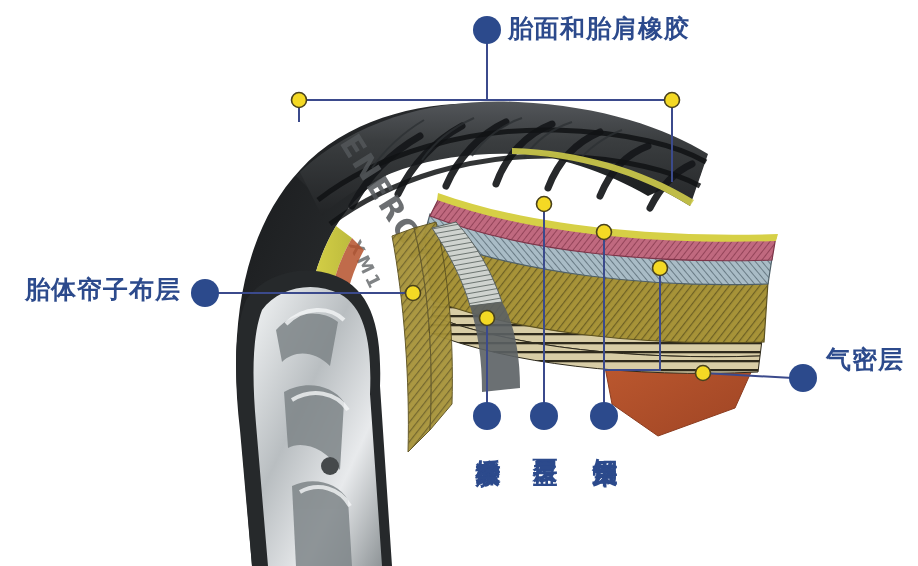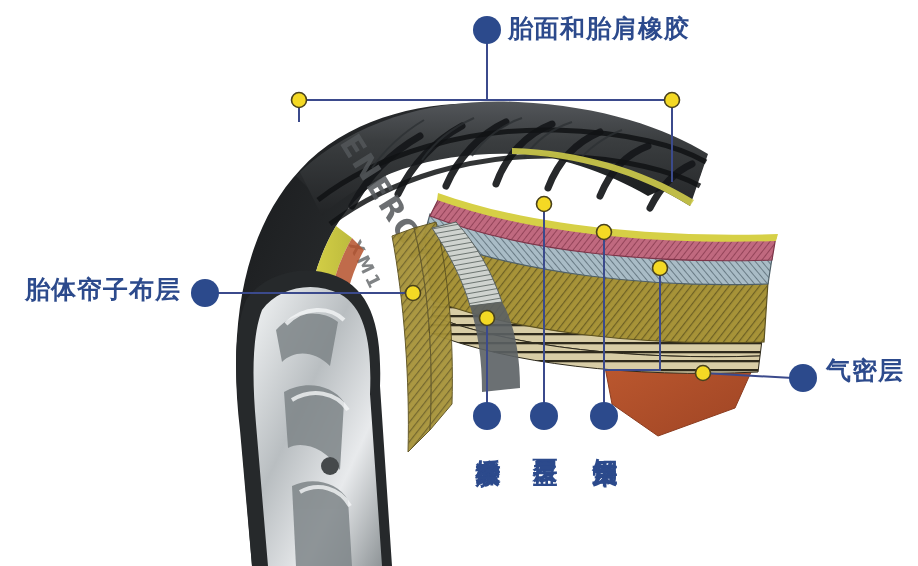--- a/index.html
+++ b/index.html
@@ -222,21 +222,21 @@
       <circle cx="487" cy="416" r="14"></circle>
       <circle cx="544" cy="416" r="14"></circle>
       <circle cx="604" cy="416" r="14"></circle>
     </g>
   </svg>
 
   <div class="lbl" style="left:25px; top:277px;">胎体帘子布层</div>
 
   <div class="lbl" style="left:508px; top:16px;">胎面和胎肩橡胶</div>
 
-  <div class="lbl" style="left:826px; top:358px;">气密层</div>
+  <div class="lbl" style="left:826px; top:347px;">气密层</div>
 
   <div class="lbl-v" style="left:474px; top:438px;">缓冲橡胶条</div>
 
   <div class="lbl-v" style="left:531px; top:438px;">覆盖层</div>
 
   <div class="lbl-v" style="left:591px; top:438px;">钢丝带束层</div>
 
 </div>
 
 </body></html>

